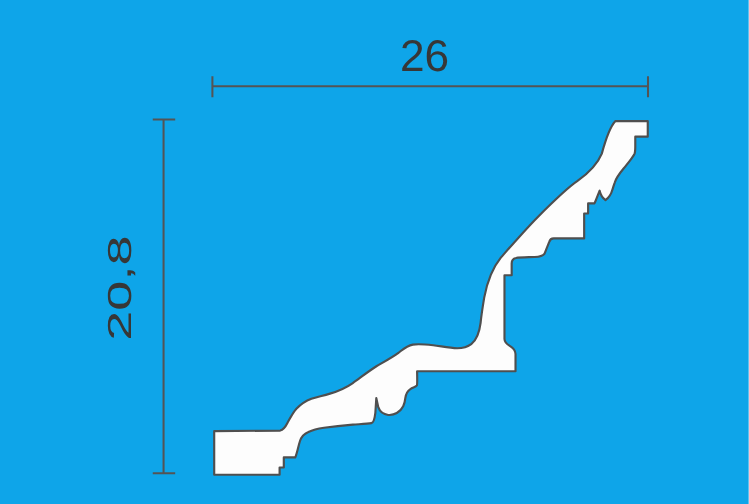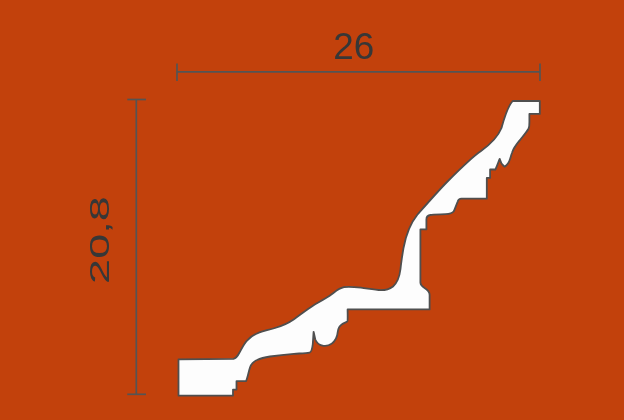--- a/index.html
+++ b/index.html
@@ -1,16 +1,16 @@
 <!DOCTYPE html>
 <html><head>
 <meta charset="utf-8">
 <style>
   html,body{margin:0;padding:0;background:#fdfdfd;}
-  #stage{position:relative;width:624px;height:420px;background:#c2410c;overflow:hidden;
+  #stage{position:relative;width:624px;height:420px;background:#0ea5e9;overflow:hidden;
          font-family:"Liberation Sans", sans-serif;}
   svg{position:absolute;left:0;top:0;filter:blur(0.3px);}
 </style>
 </head>
 <body>
 <div id="stage">
 <svg width="624" height="420" viewBox="0 0 624 420">
 
   <g stroke="#545454" stroke-width="1.7" fill="none">
     <line x1="177" y1="71.8" x2="540" y2="71.8"></line>

